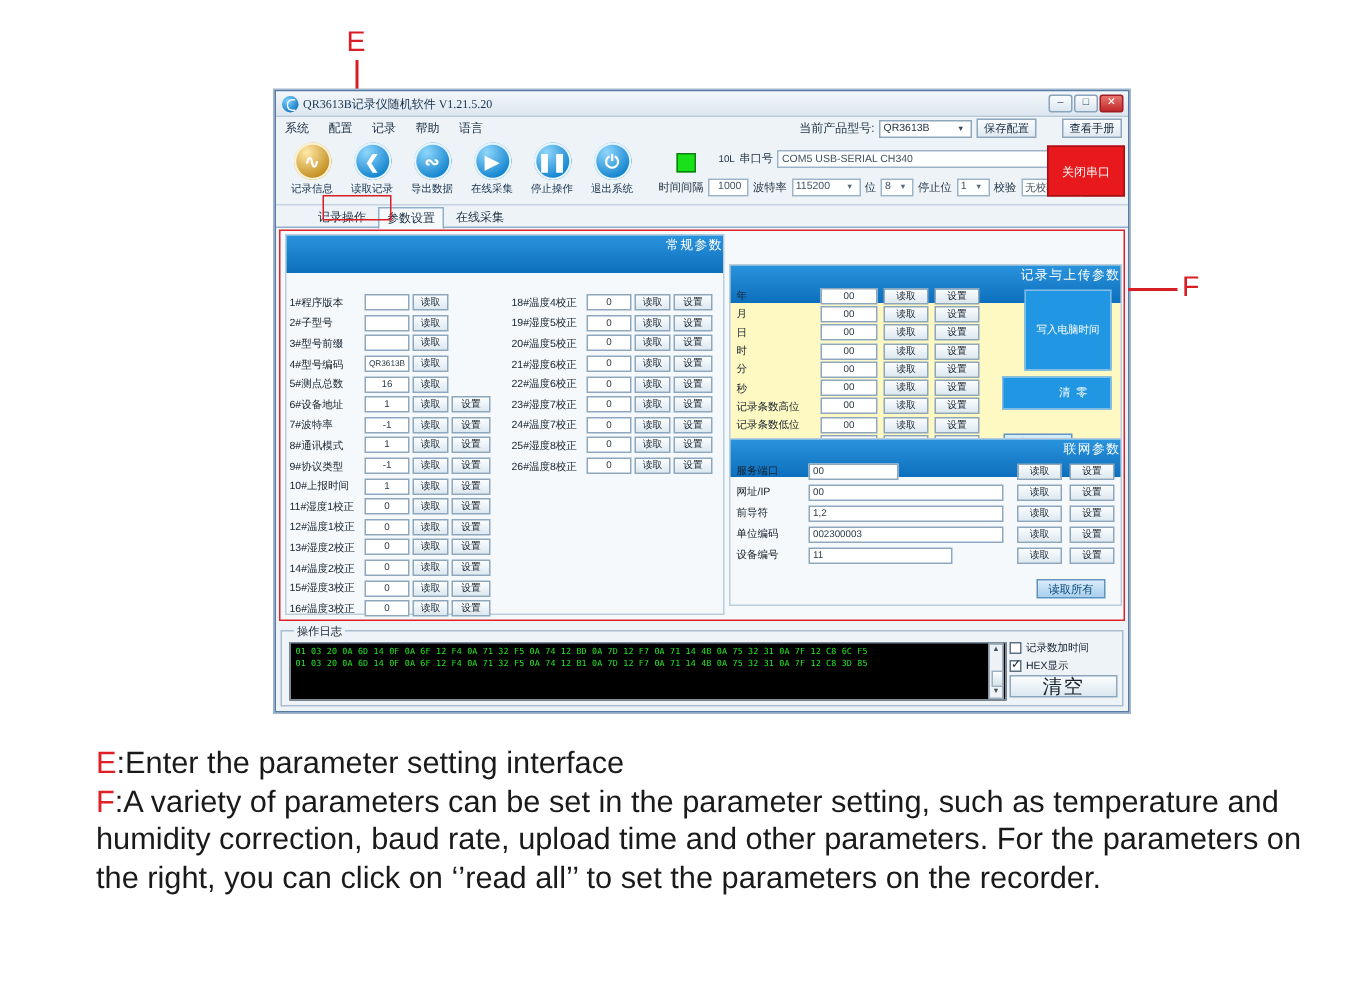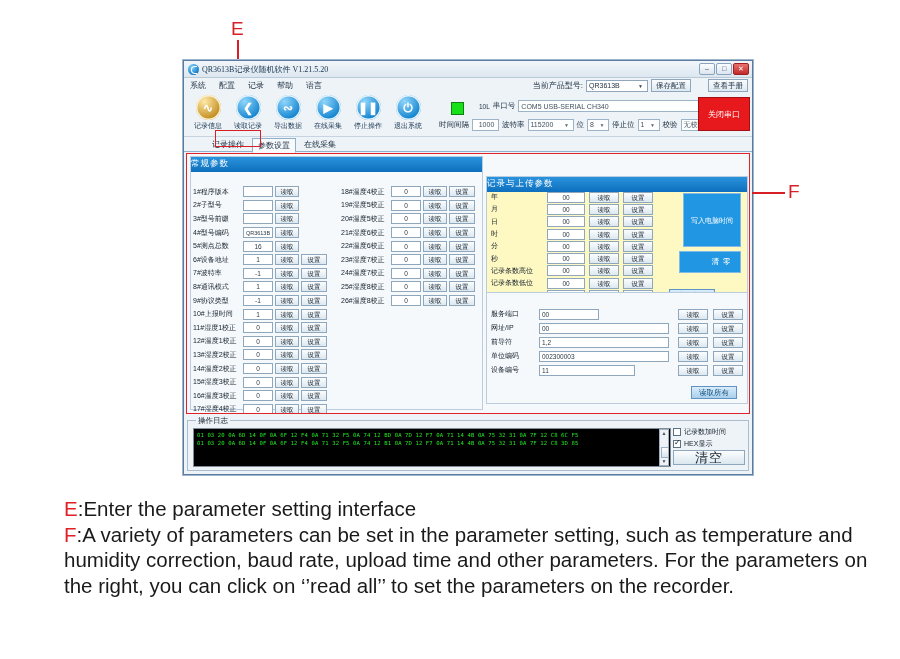--- a/index.html
+++ b/index.html
@@ -185,22 +185,22 @@
   #content-frame {
     flex:1 1 auto; margin:1px 2px 0 2px;
     border:1.8px solid #e0232a;
     background:#f5f9fc;
     position:relative; overflow:hidden;
   }
 
   
   .sec-hdr {
     background:linear-gradient(#2a93dd,#0d6fbd);
-    color:#fff; font-size:8.5px; text-align:left;
-    height:15px; line-height:12px; letter-spacing:1px;
+    color:#fff; font-size:8.5px; text-align:right;
+    height:25px; line-height:12px; letter-spacing:1px;
   }
 
   
   #panel-general {
     position:absolute; left:3px; top:2px; width:293px; bottom:3px;
     background:#f5f9fc; border:1px solid #b9cdde;
   }
   #panel-general .inner { position:relative; height:100%; }
   #gen-left  { position:absolute; left:2px;  top:13px; width:143px; }
   #gen-right { position:absolute; left:150px; top:13px; width:140px; }
@@ -242,21 +242,21 @@
     background:linear-gradient(#fbfdfe,#dde8f0); border:1px solid #8ea7bd;
     font-size:6.5px; color:#15212c; text-align:center; line-height:10px;
   }
   #btn-write-time {
     position:absolute; right:6px; top:16px; width:58px; height:54px;
     background:#2196e3; border:1px solid #7fbbe6; color:#fff;
     font-size:7px; display:flex; align-items:center; justify-content:center;
     text-align:center; line-height:9px;
   }
   #btn-clear-zero {
-    position:absolute; right:6px; top:74px; width:62px; height:22px;
+    position:absolute; right:6px; top:74px; width:73px; height:22px;
     background:#2196e3; border:1px solid #7fbbe6; color:#fff;
     font-size:7.5px; display:flex; align-items:center; justify-content:center;
     letter-spacing:1px;
     padding-left:23px;
   }
   #btn-read-all-1 {
     position:absolute; right:32px; bottom:3px; width:46px; height:13px;
     background:linear-gradient(#d9ecfb,#a9cfec); border:1px solid #5f93c2;
     color:#0e4c7a; font-size:7.5px;
     display:flex; align-items:center; justify-content:center;
@@ -678,20 +678,21 @@
             <div class="r-btn">读取</div>
             <div class="r-btn">设置</div>
           </div>
         </div>
       <div id="btn-write-time">写入电脑时间</div>
       <div id="btn-clear-zero">清 零</div>
       <div id="btn-read-all-1">读取所有</div>
     </div>
 
     <div id="panel-net">
+      <div class="sec-hdr">联网参数</div>
       <div id="net-rows">
           <div class="nrow">
             <div class="n-lbl">服务端口</div>
             <div class="n-in" style="width:60px;">00</div>
             <div class="n-btns">
               <div class="n-btn">读取</div>
               <div class="n-btn">设置</div>
             </div>
           </div>
           <div class="nrow">

